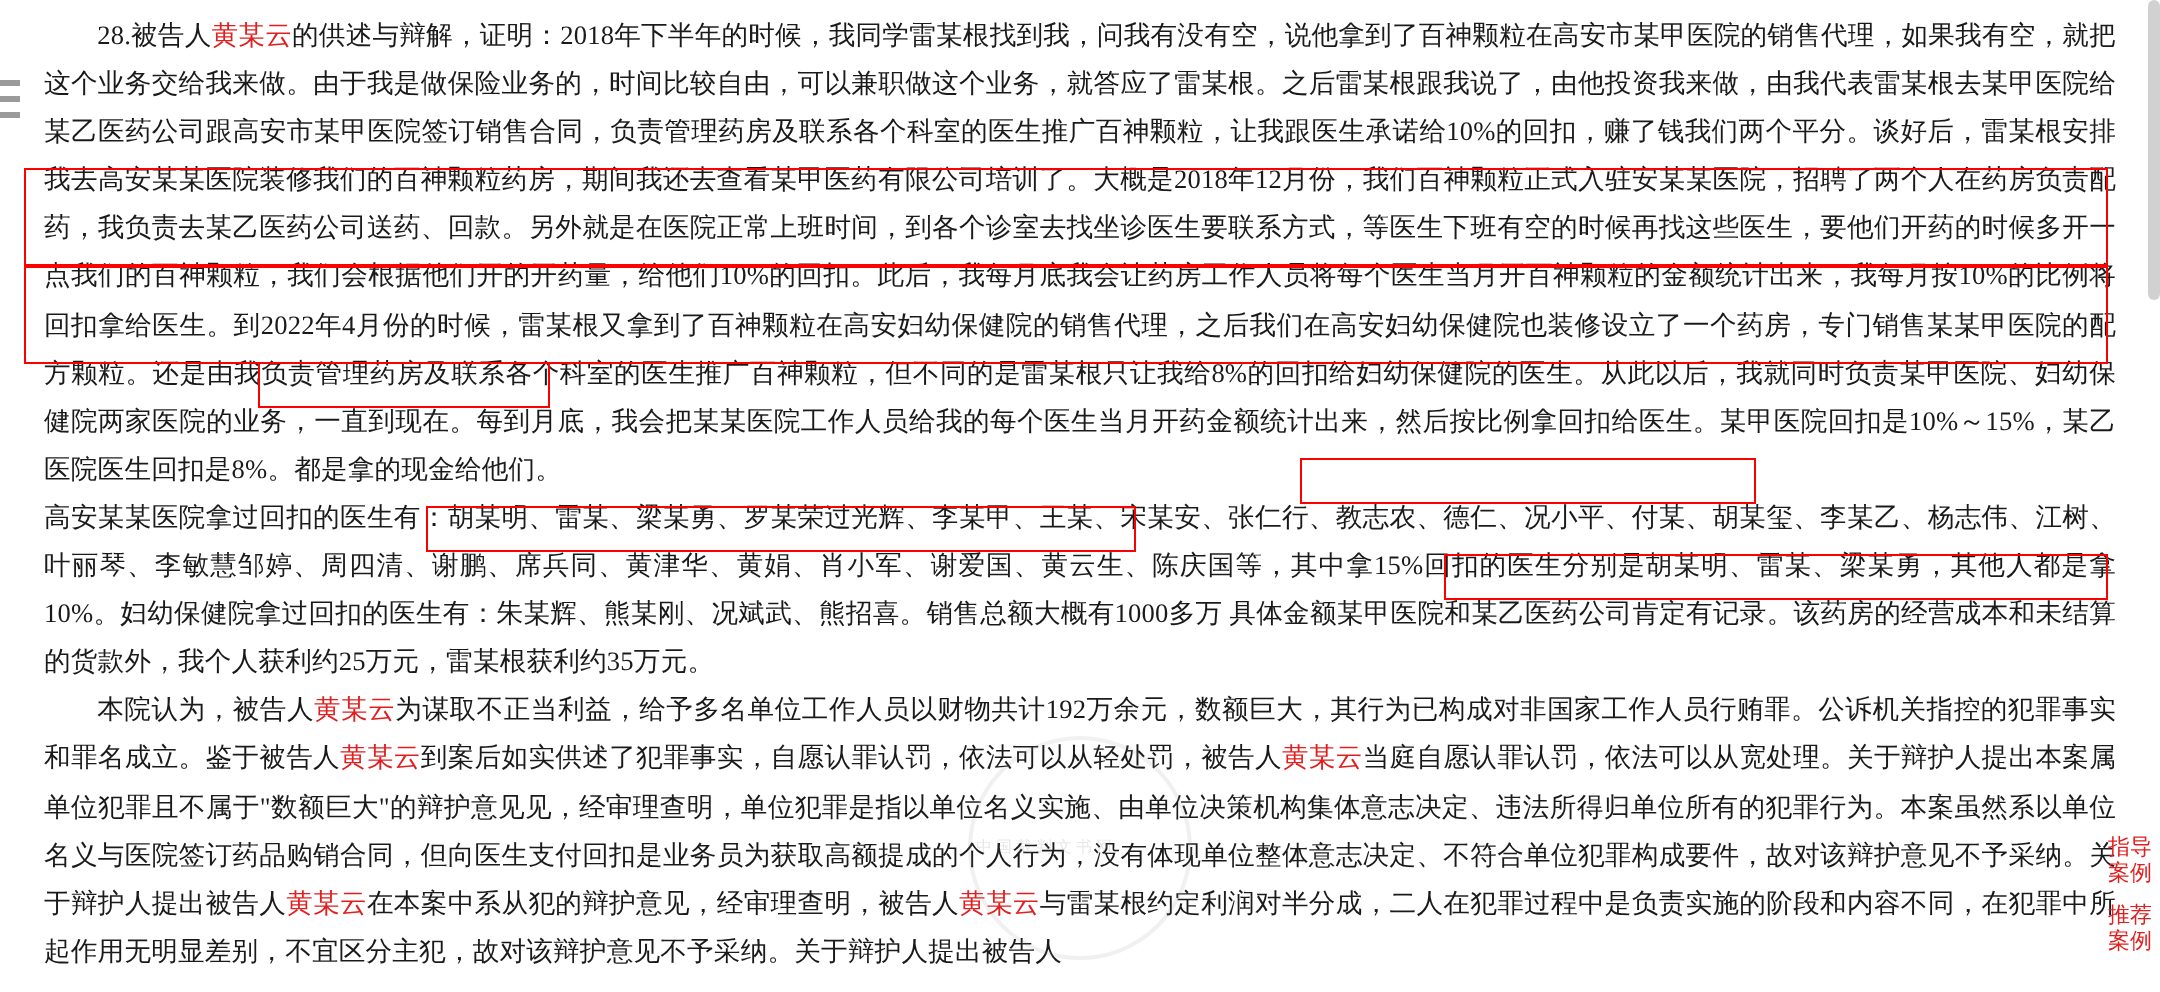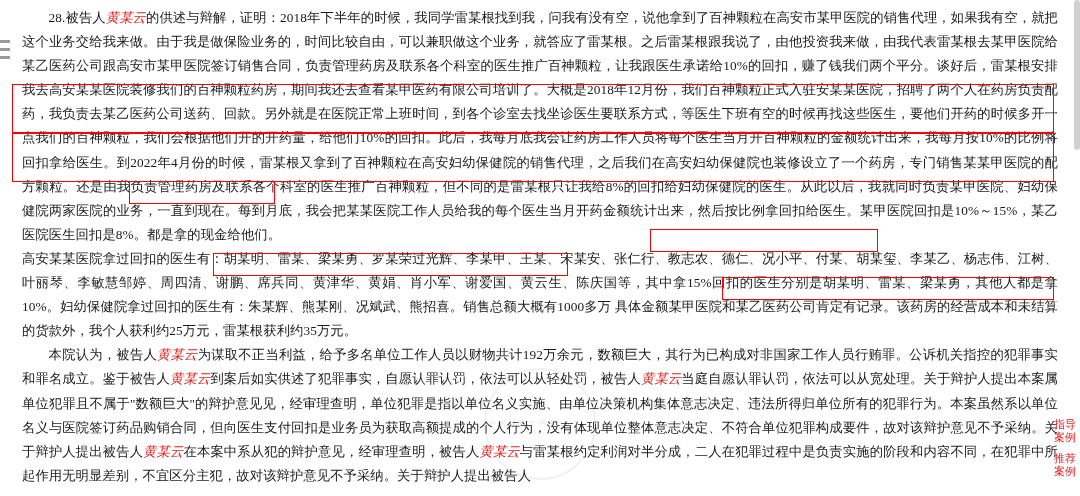--- a/index.html
+++ b/index.html
@@ -32,21 +32,20 @@
   }
   p {
     margin: 0;
     text-indent: 0;
   }
   p.indent {
     text-indent: 2em;
   }
   .hl-name {
     color: #e02020;
-    font-style: italic;
   }
   .redbox {
     position: absolute;
     border: 1.6px solid #ff0000;
     box-sizing: border-box;
     pointer-events: none;
     z-index: 5;
   }
   
   .left-tabs {

